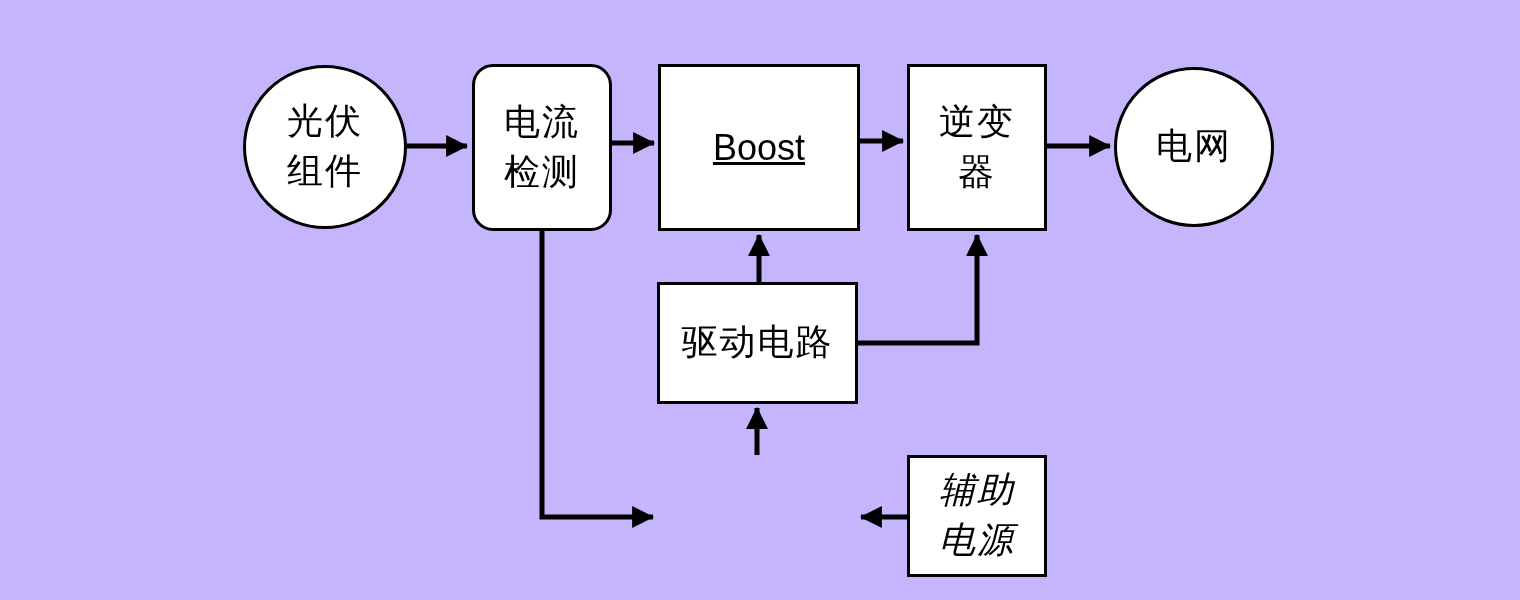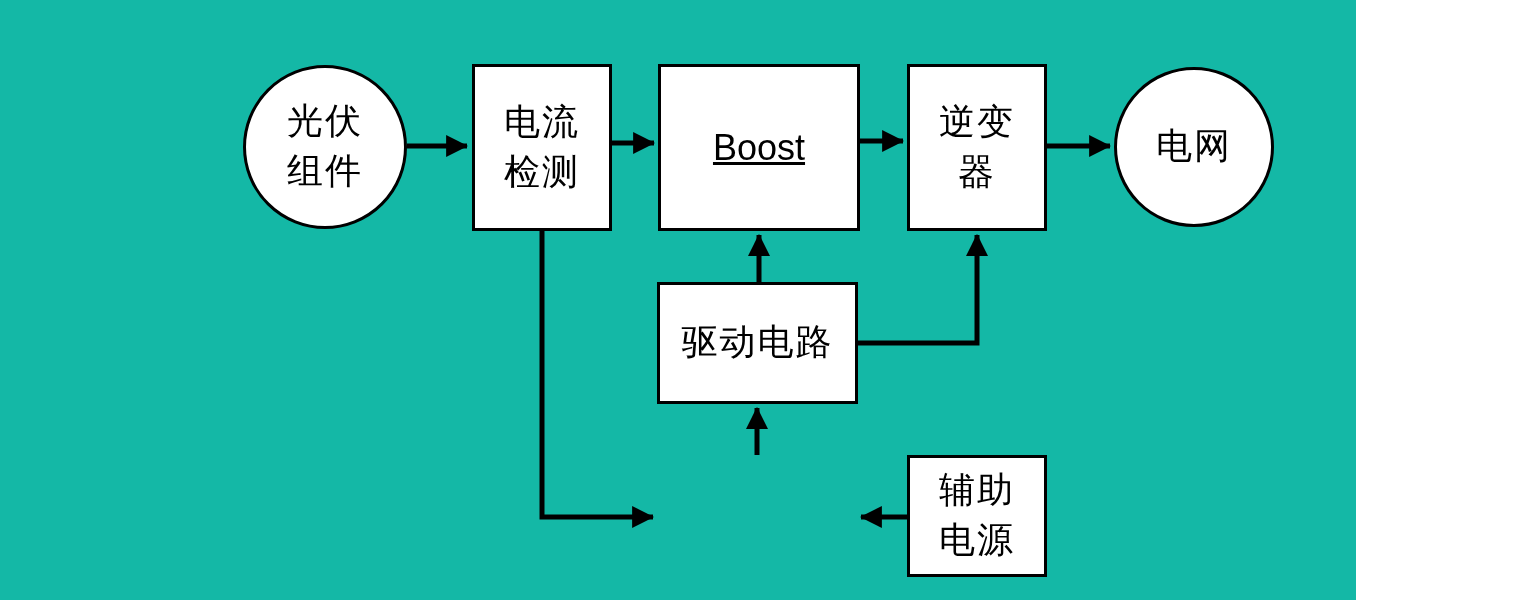--- a/index.html
+++ b/index.html
@@ -1,20 +1,20 @@
 <!DOCTYPE html>
 <html><head>
 <meta charset="utf-8">
 <style>
   html, body { margin: 0; padding: 0; background: #ffffff; }
   .canvas {
     position: relative;
-    width: 1356px;
+    width: 1520px;
     height: 600px;
-    background: #14b8a6;
+    background: #c4b5fd;
     overflow: hidden;
     font-family: "Liberation Serif", serif;
   }
   .wires { position: absolute; left: 0; top: 0; width: 1520px; height: 600px; }
   .wire { stroke: #000000; stroke-width: 5; fill: none; stroke-linejoin: miter; }
   .node {
     position: absolute;
     box-sizing: border-box;
     display: flex;
     flex-direction: column;
@@ -26,27 +26,27 @@
     font-size: 36px;
     line-height: 1.38;
     letter-spacing: 2px;
     text-align: center;
   }
   .node span { display: block; white-space: nowrap; }
   .circle { border-radius: 50%; }
   .sans { font-family: "Liberation Sans", sans-serif; letter-spacing: 0; }
 
   .n-pv      { left: 243px;  top: 65px;  width: 164px; height: 164px; }
-  .n-current { left: 472px;  top: 64px;  width: 140px; height: 167px; }
+  .n-current { left: 472px;  top: 64px;  width: 140px; height: 167px; border-radius: 21px; }
   .n-boost   { left: 658px;  top: 64px;  width: 202px; height: 167px; text-decoration: underline; }
   .n-inv     { left: 907px;  top: 64px;  width: 140px; height: 167px; }
   .n-grid    { left: 1114px; top: 67px;  width: 160px; height: 160px; }
   .n-drive   { left: 657px;  top: 282px; width: 201px; height: 122px; }
   .n-control { left: 657px;  top: 455px; width: 200px; height: 122px; }
-  .n-aux     { left: 907px;  top: 455px; width: 140px; height: 122px; }
+  .n-aux     { left: 907px;  top: 455px; width: 140px; height: 122px; font-style: italic; }
 </style>
 </head>
 <body>
 
 <div class="canvas">
 
   <svg class="wires" width="1520" height="600" viewBox="0 0 1520 600" xmlns="http://www.w3.org/2000/svg">
     <defs>
       <marker id="ah" viewBox="0 0 4 4" refX="3.8" refY="2" markerWidth="4.4" markerHeight="4.4" orient="auto-start-reverse">
         <path d="M0 0 L4 2 L0 4 z" fill="#000000"></path>

